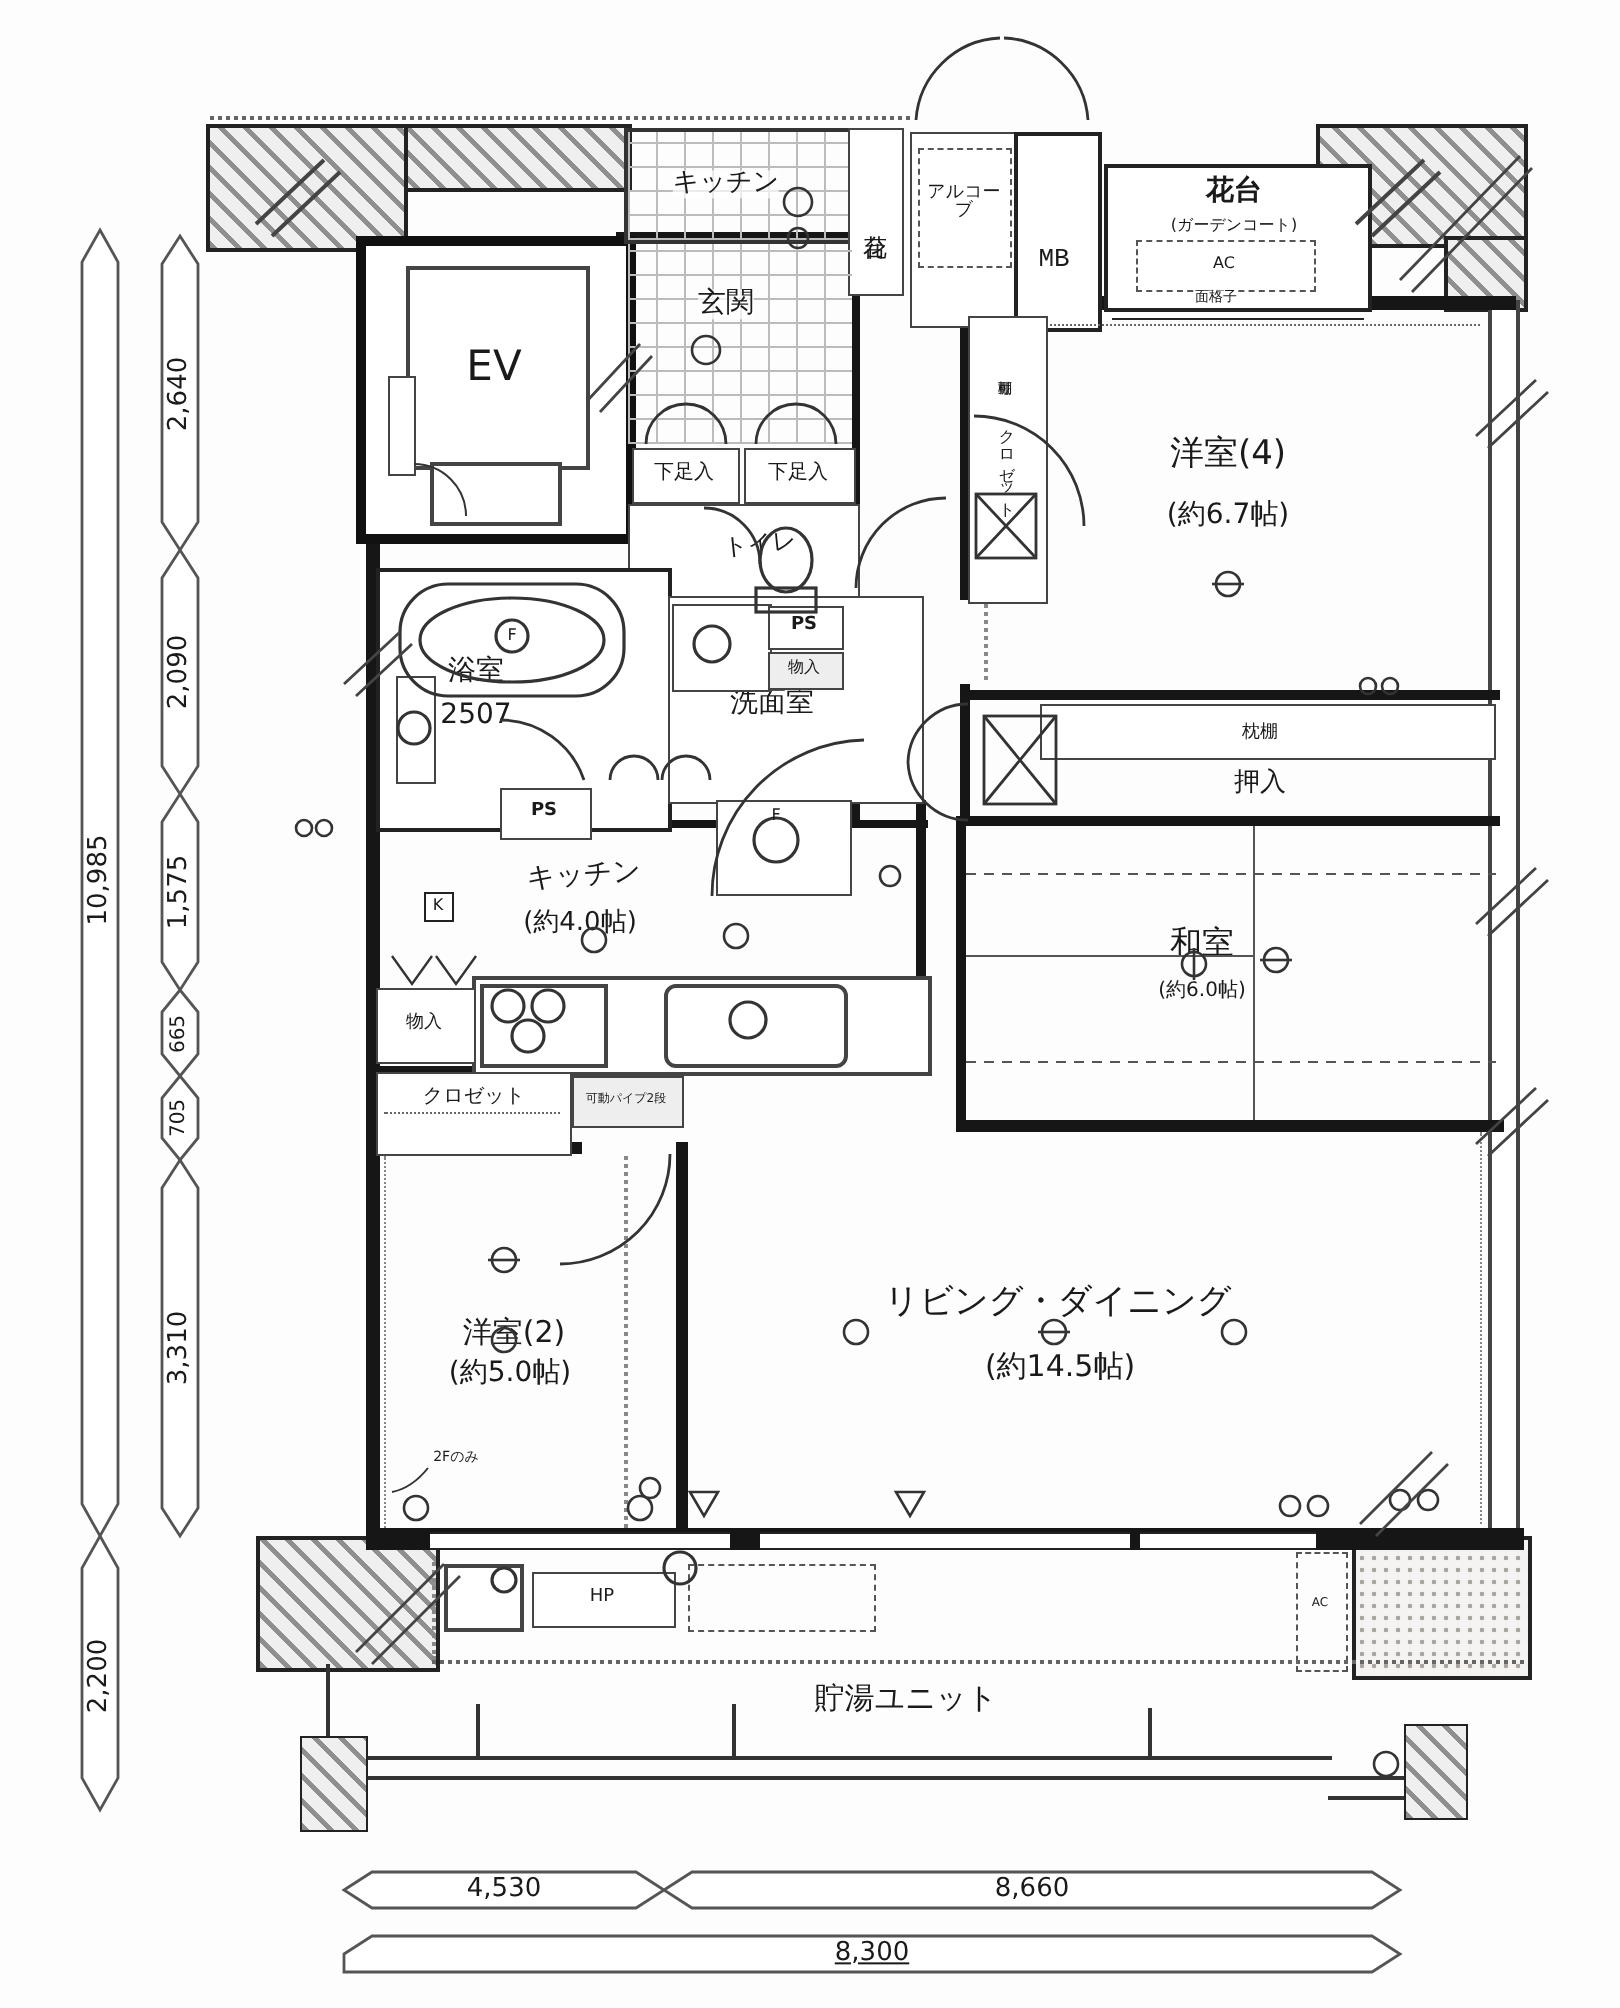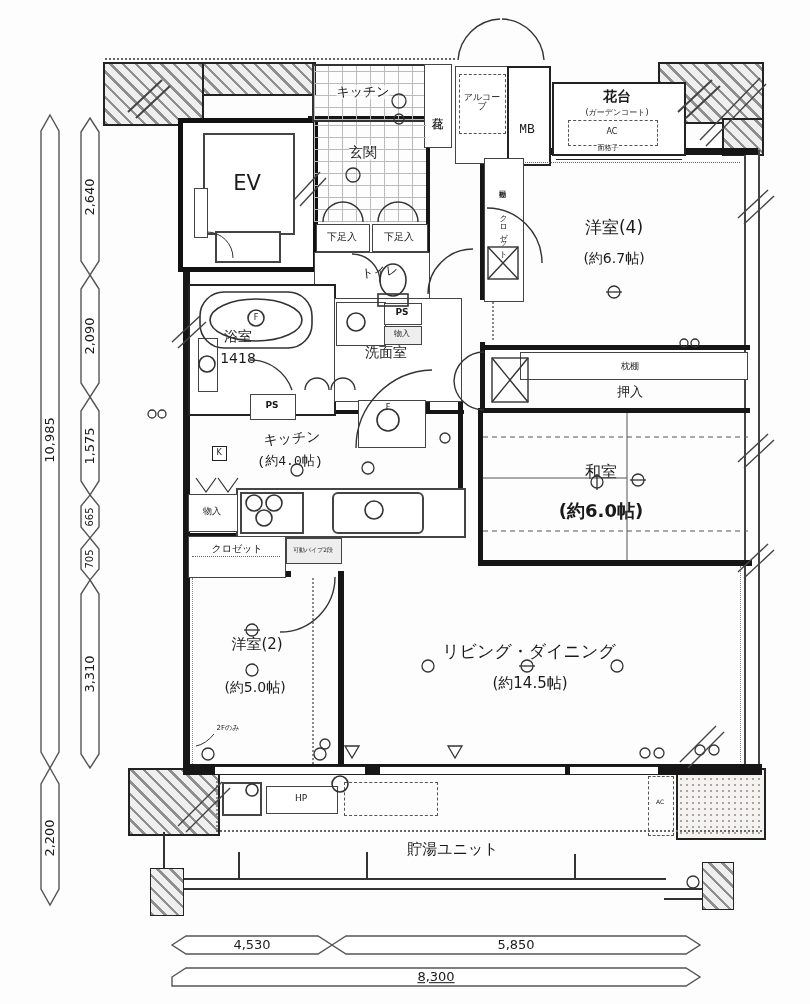--- a/index.html
+++ b/index.html
@@ -99,59 +99,59 @@
   <div class="dotv" style="left:492px;top:162px;height:178px;"></div>
   <div class="dotl" style="left:492px;top:162px;width:248px;border-top-width:1px;"></div>
   <div class="lbl" style="left:614px;top:228px;font-size:17px;">洋室(4)</div>
   <div class="lbl" style="left:614px;top:258px;font-size:14px;">(約6.7帖)</div>
   <div class="thin" style="left:484px;top:158px;width:38px;height:142px;"></div>
   <div class="vlbl" style="left:502px;top:185px;font-size:7px;">可動棚</div>
   <div class="vlbl" style="left:502px;top:232px;font-size:8px;">クロゼット</div>
 
   <div class="room" style="left:188px;top:284px;width:144px;height:128px;"></div>
   <div class="lbl" style="left:238px;top:336px;font-size:14px;">浴室</div>
-  <div class="lbl" style="left:238px;top:358px;font-size:14px;">1418</div>
+  <div class="lbl" style="left:238px;top:358px;font-size:14px;">2507</div>
   <div class="thin" style="left:198px;top:338px;width:18px;height:52px;"></div>
   <div class="thin" style="left:334px;top:298px;width:126px;height:102px;border-width:1.5px;"></div>
   <div class="lbl" style="left:386px;top:352px;font-size:14px;">洗面室</div>
   <div class="thin" style="left:336px;top:302px;width:48px;height:42px;"></div>
   <div class="thin" style="left:358px;top:400px;width:66px;height:46px;"></div>
 
   <div class="thin" style="left:384px;top:303px;width:36px;height:20px;border-width:1.5px;"></div>
   <div class="lbl" style="left:402px;top:313px;font-size:9px;font-weight:bold;">PS</div>
   <div class="thin" style="left:384px;top:326px;width:36px;height:17px;border-width:1.5px;background:#eee;"></div>
   <div class="lbl" style="left:402px;top:334px;font-size:8px;">物入</div>
   <div class="thin" style="left:250px;top:394px;width:44px;height:24px;border-width:1.5px;"></div>
   <div class="lbl" style="left:272px;top:406px;font-size:9px;font-weight:bold;">PS</div>
 
   <div class="lbl" style="left:292px;top:438px;font-size:14px;transform:translate(-50%,-50%) rotate(-4deg);">キッチン</div>
-  <div class="lbl" style="left:290px;top:462px;font-size:13px;font-family:Liberation Mono, monospace;">(約4.0帖)</div>
+  <div class="lbl" style="left:290px;top:462px;font-size:13px;">(約4.0帖)</div>
   <div class="thin" style="left:212px;top:446px;width:13px;height:13px;border-color:#222;"></div>
   <div class="lbl" style="left:219px;top:453px;font-size:8px;">K</div>
   <div class="thin" style="left:236px;top:488px;width:226px;height:46px;border-width:2px;"></div>
   <div class="thin" style="left:240px;top:492px;width:60px;height:38px;border-width:2px;"></div>
   <div class="thin" style="left:332px;top:492px;width:88px;height:38px;border-width:2px;border-radius:6px;"></div>
   <div class="thin" style="left:188px;top:494px;width:48px;height:36px;border-width:1.5px;"></div>
   <div class="lbl" style="left:212px;top:512px;font-size:9px;">物入</div>
   <div class="thin" style="left:188px;top:536px;width:96px;height:40px;border-width:1.5px;"></div>
   <div class="dotl" style="left:192px;top:556px;width:88px;border-top-width:1.5px;"></div>
   <div class="lbl" style="left:237px;top:549px;font-size:10px;">クロゼット</div>
   <div class="thin" style="left:286px;top:538px;width:54px;height:24px;background:#eee;"></div>
   <div class="lbl" style="left:313px;top:550px;font-size:6px;">可動パイプ2段</div>
 
   <div class="thin" style="left:520px;top:352px;width:226px;height:26px;"></div>
   <div class="lbl" style="left:630px;top:367px;font-size:9px;">枕棚</div>
   <div class="lbl" style="left:630px;top:392px;font-size:13px;">押入</div>
   <div class="lbl" style="left:601px;top:472px;font-size:16px;">和室</div>
-  <div class="lbl" style="left:601px;top:511px;font-size:18px;font-weight:bold;">(約6.0帖)</div>
+  <div class="lbl" style="left:601px;top:496px;font-size:10px;">(約6.0帖)</div>
 
   <div class="lbl" style="left:529px;top:652px;font-size:17px;">リビング・ダイニング</div>
   <div class="lbl" style="left:530px;top:684px;font-size:15px;">(約14.5帖)</div>
   <div class="dotv" style="left:740px;top:566px;height:196px;border-left-width:1px;"></div>
-  <div class="lbl" style="left:257px;top:645px;font-size:15px;">洋室(2)</div>
+  <div class="lbl" style="left:257px;top:667px;font-size:15px;">洋室(2)</div>
   <div class="lbl" style="left:255px;top:687px;font-size:14px;">(約5.0帖)</div>
   <div class="dotv" style="left:312px;top:578px;height:186px;"></div>
   <div class="dotv" style="left:192px;top:578px;height:186px;border-left-width:1px;"></div>
   <div class="lbl" style="left:228px;top:729px;font-size:7px;">2Fのみ</div>
 
   <div class="thin" style="left:222px;top:782px;width:36px;height:30px;border-width:2px;"></div>
   <div class="thin" style="left:266px;top:786px;width:70px;height:26px;border-width:1.5px;"></div>
   <div class="lbl" style="left:301px;top:799px;font-size:9px;">HP</div>
   <div class="dash" style="left:344px;top:782px;width:92px;height:32px;background:transparent;"></div>
   <div class="dash" style="left:648px;top:776px;width:24px;height:58px;background:transparent;"></div>
@@ -296,16 +296,16 @@
 
   <div class="lbl rot" style="left:50px;top:440px;font-size:13px;">10,985</div>
   <div class="lbl rot" style="left:50px;top:838px;font-size:13px;">2,200</div>
   <div class="lbl rot" style="left:90px;top:197px;font-size:13px;">2,640</div>
   <div class="lbl rot" style="left:90px;top:336px;font-size:13px;">2,090</div>
   <div class="lbl rot" style="left:90px;top:446px;font-size:13px;">1,575</div>
   <div class="lbl rot" style="left:90px;top:517px;font-size:10px;">665</div>
   <div class="lbl rot" style="left:90px;top:559px;font-size:10px;">705</div>
   <div class="lbl rot" style="left:90px;top:674px;font-size:13px;">3,310</div>
   <div class="lbl" style="left:252px;top:945px;font-size:13px;">4,530</div>
-  <div class="lbl" style="left:516px;top:945px;font-size:13px;">5,850</div>
+  <div class="lbl" style="left:516px;top:945px;font-size:13px;">8,660</div>
   <div class="lbl" style="left:436px;top:977px;font-size:13px;text-decoration:underline;">8,300</div>
 
 </div>
 
 </body></html>

